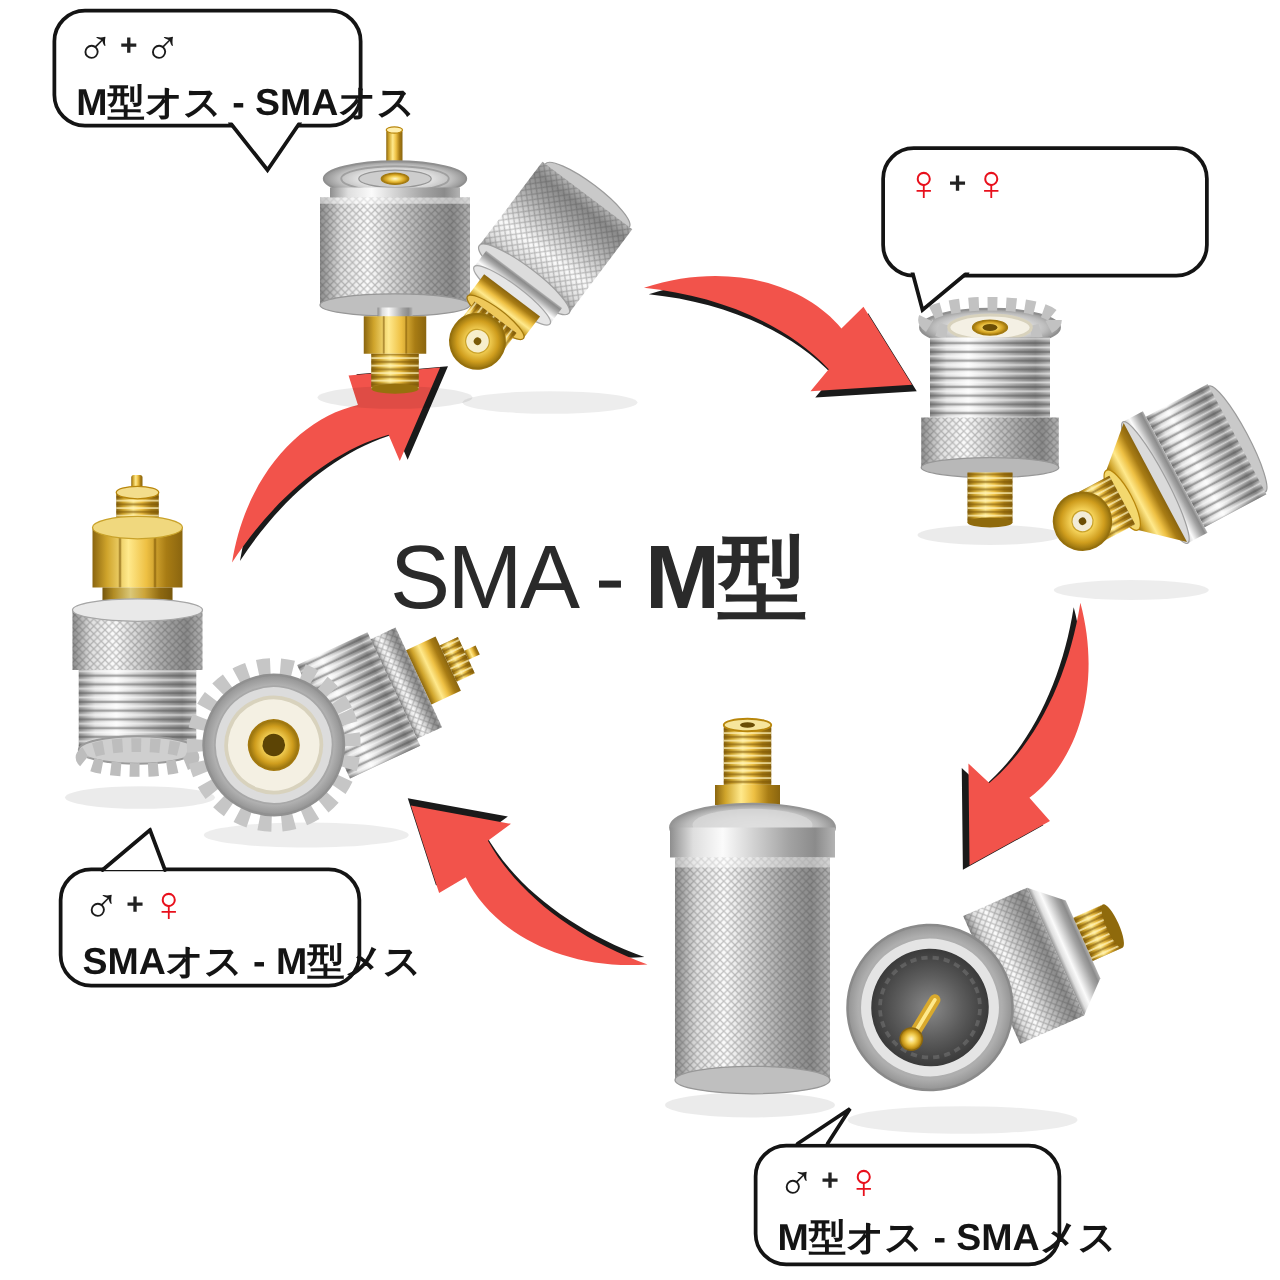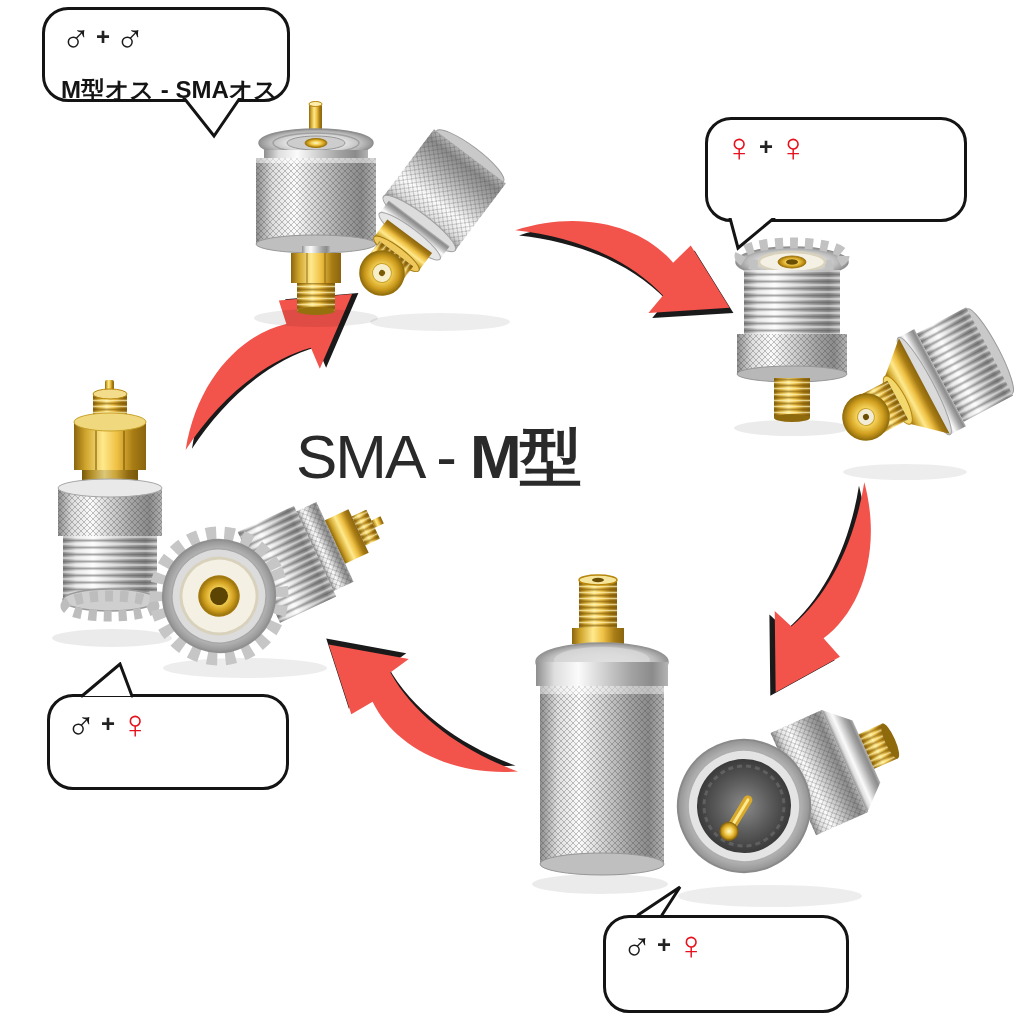--- a/index.html
+++ b/index.html
@@ -4,39 +4,39 @@
 <style>
   html,body{margin:0;padding:0;}
   body{
     width:1024px;height:1024px;position:relative;overflow:hidden;
     background:#ffffff;
     font-family:"Liberation Sans","DejaVu Sans",sans-serif;
   }
   .stage{position:absolute;left:0;top:0;width:1024px;height:1024px;z-index:1;}
   
   .title{
-    position:absolute;left:296px;top:423px;width:460px;z-index:2;
-    font-size:62px;line-height:1.1;letter-spacing:-2px;white-space:nowrap;
+    position:absolute;left:312px;top:423px;width:460px;z-index:2;
+    font-size:72px;line-height:1.1;letter-spacing:-2px;white-space:nowrap;
     color:var(--title-text,#2a2a2a);
   }
   .title .bold{font-weight:700;}
   
   .bubble{
     position:absolute;z-index:5;box-sizing:border-box;
     background:#fff;border:3px solid var(--bubble-border,#141414);
     border-radius:26px;padding:4px 14px 6px 16px;
   }
   .bubble .syms{display:flex;align-items:center;height:46px;}
   .sym{font-size:40px;font-weight:bold;line-height:1;}
   .sym.male{color:var(--male-symbol,#1a1a1a);}
   .sym.female{color:var(--female-symbol,#e8101c);}
   .plus{font-size:24px;font-weight:bold;color:#222;margin:0 5px;}
   .bubble .label{
-    font-size:24px;font-weight:700;color:#141414;
-    white-space:nowrap;margin-top:14px;letter-spacing:0;
+    font-size:30px;font-weight:700;color:#141414;
+    white-space:nowrap;margin-top:2px;letter-spacing:0;
   }
   .b1{left:42px;top:7px;width:248px;height:95px;}
   .b2{left:705px;top:117px;width:262px;height:105px;}
   .b3{left:47px;top:694px;width:242px;height:96px;}
   .b4{left:603px;top:915px;width:246px;height:98px;}
   .tail{position:absolute;z-index:6;}
   .tail path{fill:#ffffff;stroke:var(--bubble-border,#141414);stroke-width:3;stroke-linecap:round;}
   .t1{left:182px;top:98px;}
   .t2{left:728px;top:218px;}
   .t3{left:80px;top:662px;}
@@ -319,27 +319,29 @@
 <svg class="tail t2" width="48" height="34">
     <path d="M2,0 L10,30 L46,0"></path>
   </svg>
 
 <div class="bubble b3">
   <div class="syms">
     <span class="sym male">♂</span>
     <span class="plus">+</span>
     <span class="sym female">♀</span>
   </div>
+  <div class="label">SMAオス - M型メス</div>
 </div>
 <svg class="tail t3" width="54" height="36">
     <path d="M2,34 L40,2 L52,34"></path>
   </svg>
 
 <div class="bubble b4">
   <div class="syms">
     <span class="sym male">♂</span>
     <span class="plus">+</span>
     <span class="sym female">♀</span>
   </div>
+  <div class="label">M型オス - SMAメス</div>
 </div>
 <svg class="tail t4" width="52" height="32">
     <path d="M4,30 L46,2 L28,30"></path>
   </svg>
 
 </body></html>

